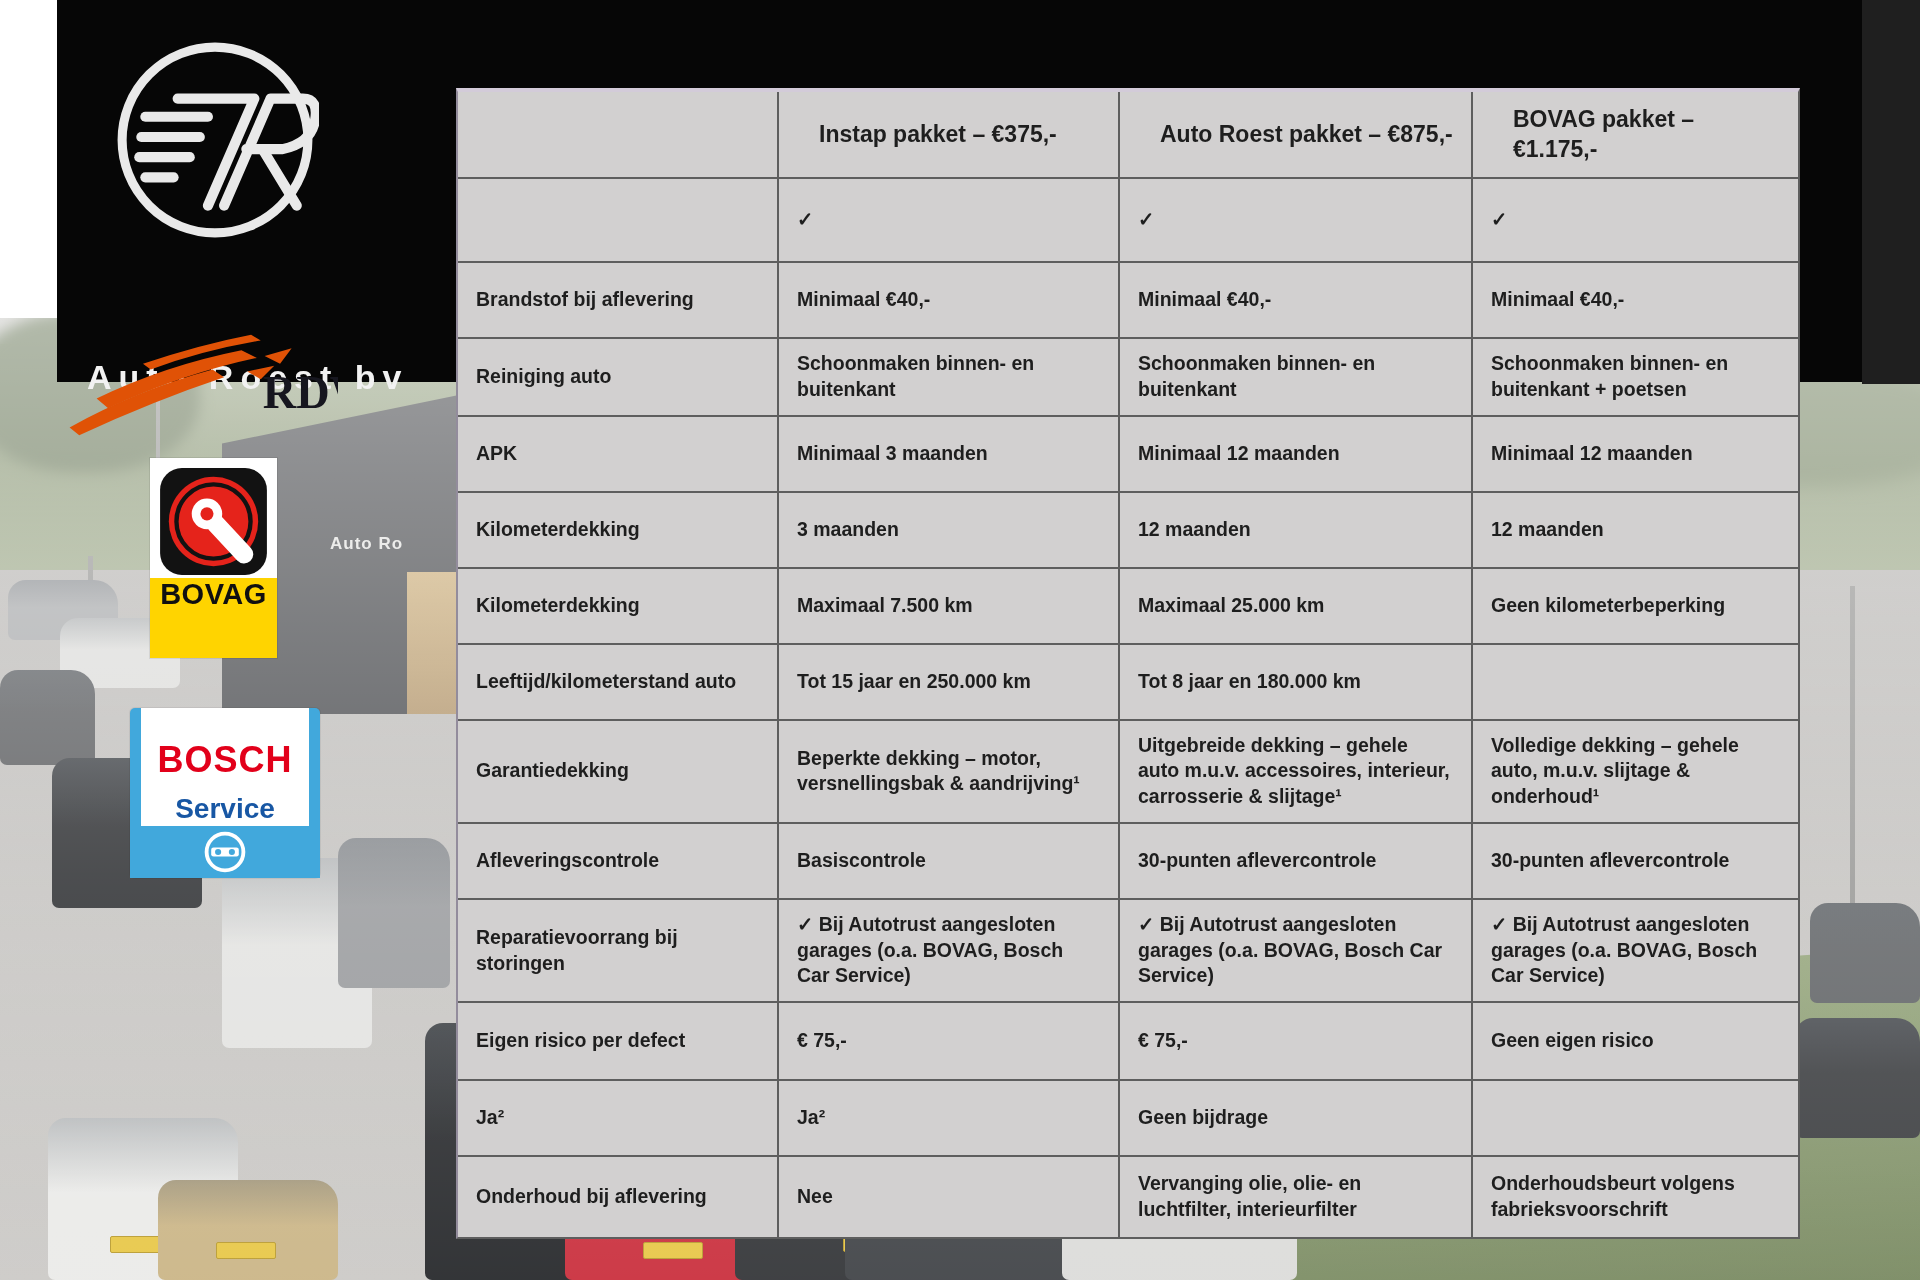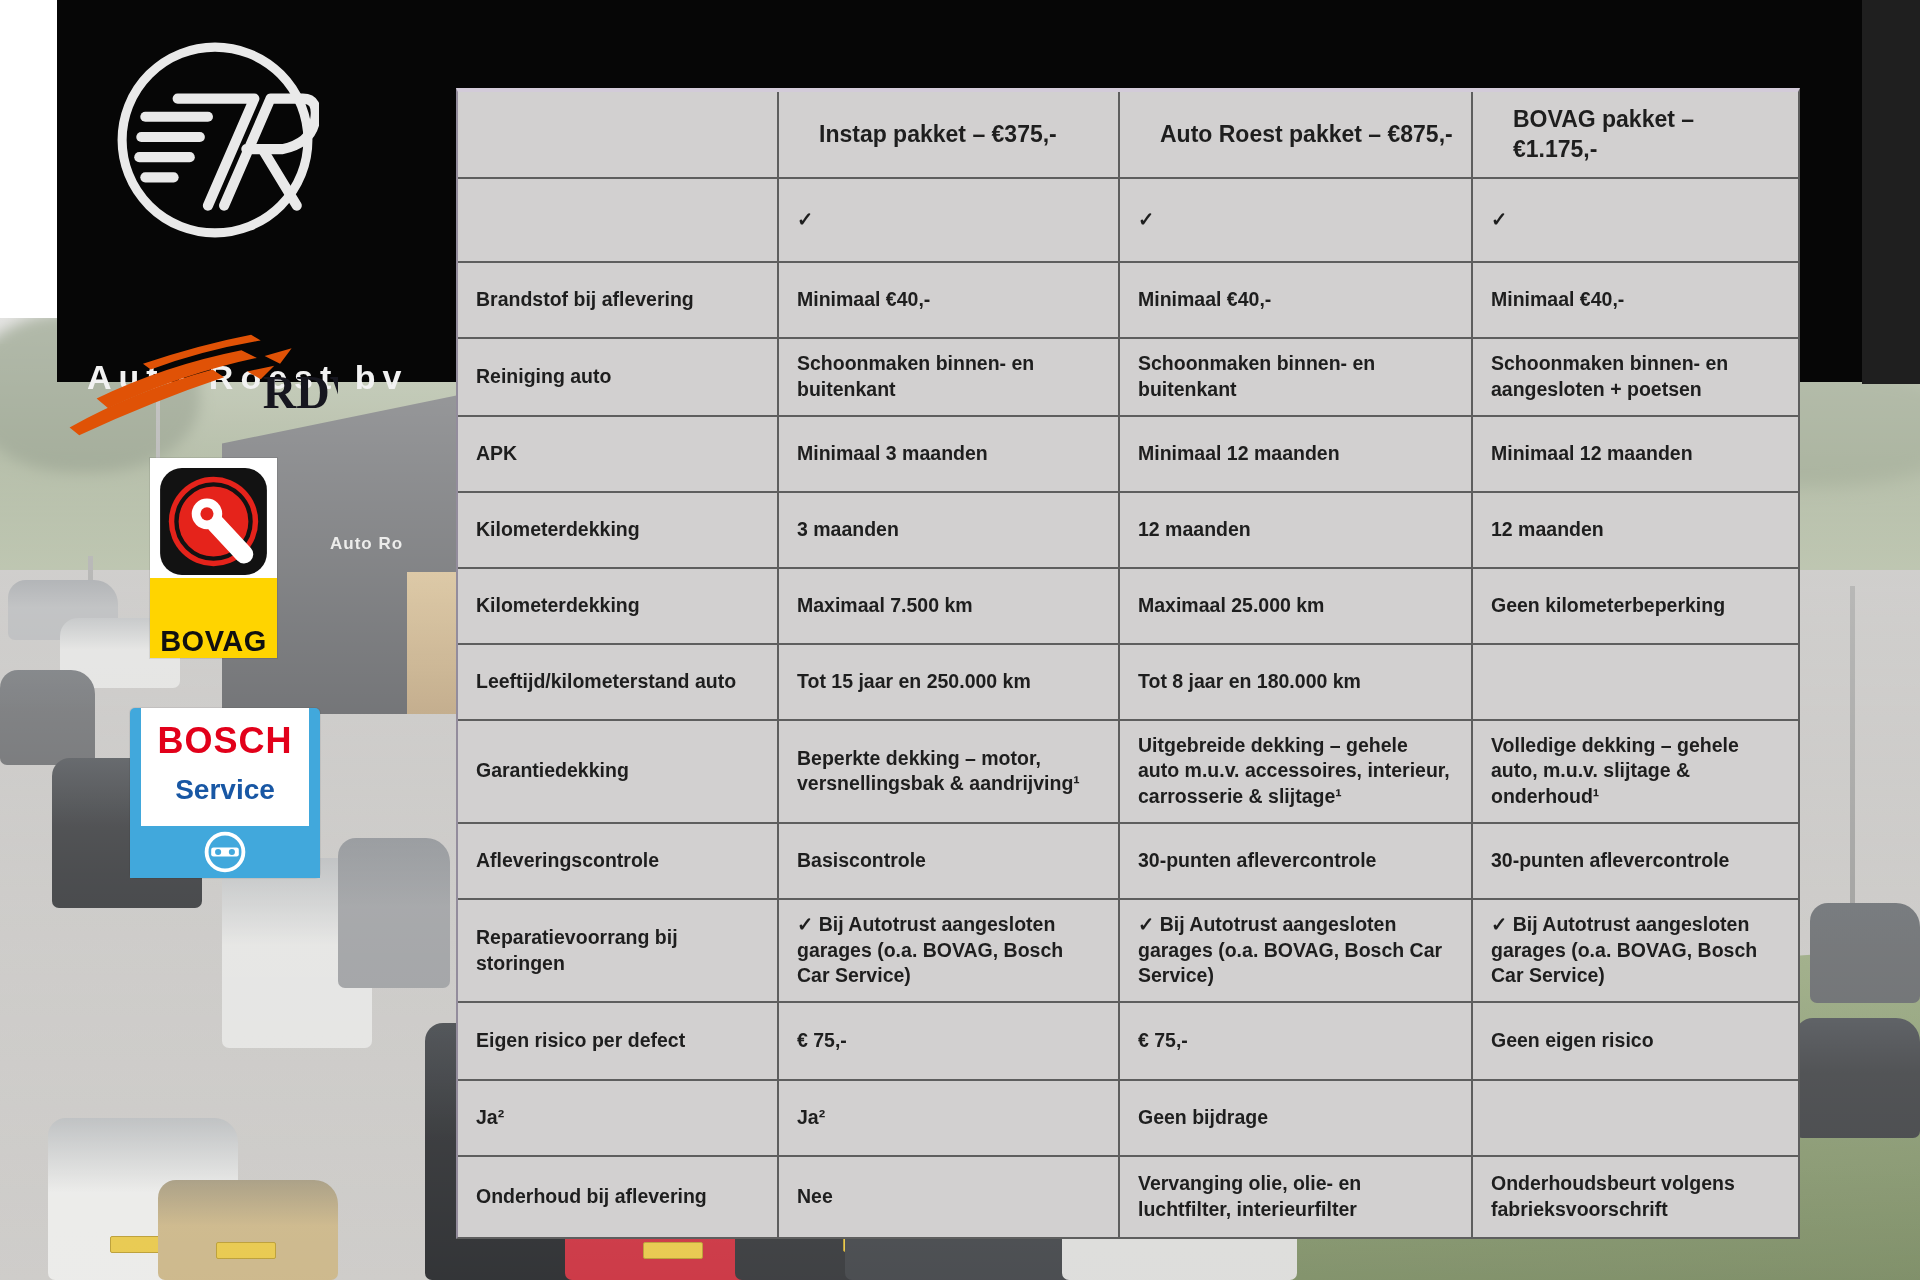--- a/index.html
+++ b/index.html
@@ -34,26 +34,26 @@
   .black-box{position:absolute;left:57px;top:0;width:1805px;height:382px;background:#060606;z-index:10;}
   .ar-logo{position:absolute;left:54px;top:34px;width:208px;height:212px;}
   .company-name{position:absolute;left:30px;top:314px;color:#f2f2f2;font-size:34px;font-weight:bold;letter-spacing:7px;margin-top:44px;}
 
   
   .rdw-logo{position:absolute;left:58px;top:330px;width:280px;height:108px;z-index:20;}
   .bovag-logo{position:absolute;left:150px;top:458px;width:127px;height:200px;background:#ffffff;z-index:20;
               box-shadow:0 0 0 1px rgba(0,0,0,.08);}
   .bovag-mark{position:absolute;left:9px;top:9px;width:109px;height:109px;}
   .bovag-band{position:absolute;left:0;bottom:0;width:127px;height:80px;background:#ffd400;
-              display:flex;align-items:flex-end;justify-content:center;}
+              display:flex;align-items:flex-start;justify-content:center;}
   .bovag-band span{font-size:29px;font-weight:bold;color:#101010;letter-spacing:0.5px;}
   .bosch-logo{position:absolute;left:130px;top:708px;width:168px;height:170px;background:#ffffff;z-index:20;
               border-left:11px solid #41a8dc;border-right:11px solid #41a8dc;border-radius:5px;
               box-shadow:0 0 0 1px rgba(0,0,0,.06);text-align:center;}
-  .bosch-name{margin-top:12px;font-size:36px;font-weight:bold;color:#e2001a;letter-spacing:1px;}
+  .bosch-name{margin-top:31px;font-size:36px;font-weight:bold;color:#e2001a;letter-spacing:1px;}
   .bosch-service{font-size:28px;font-weight:bold;color:#1857a4;margin-top:12px;}
   .bosch-band{position:absolute;left:-11px;bottom:0;width:168px;height:52px;background:#41a8dc;
               border-left:11px solid #41a8dc;border-right:11px solid #41a8dc;
               display:flex;align-items:center;justify-content:center;}
 
   
   .pkg-table{position:absolute;left:456px;top:88px;width:1344px;z-index:30;background:#d2d0d0;
              border-top:4px solid #d3cbd9;border-left:2px solid #938c9c;
              border-right:2px solid #5e5e5e;border-bottom:2px solid #5e5e5e;box-sizing:border-box;
              color:#1e1e1e;}
@@ -191,21 +191,21 @@
       <div class="t-cell">Brandstof bij aflevering</div>
       <div class="t-cell">Minimaal €40,-</div>
       <div class="t-cell">Minimaal €40,-</div>
       <div class="t-cell">Minimaal €40,-</div>
     </div>
 
     <div class="t-row row-h78">
       <div class="t-cell">Reiniging auto</div>
       <div class="t-cell">Schoonmaken binnen- en buitenkant</div>
       <div class="t-cell">Schoonmaken binnen- en buitenkant</div>
-      <div class="t-cell">Schoonmaken binnen- en aangesloten + poetsen</div>
+      <div class="t-cell">Schoonmaken binnen- en buitenkant + poetsen</div>
     </div>
 
     <div class="t-row row-h76">
       <div class="t-cell">APK</div>
       <div class="t-cell">Minimaal 3 maanden</div>
       <div class="t-cell">Minimaal 12 maanden</div>
       <div class="t-cell">Minimaal 12 maanden</div>
     </div>
 
     <div class="t-row row-h76">

